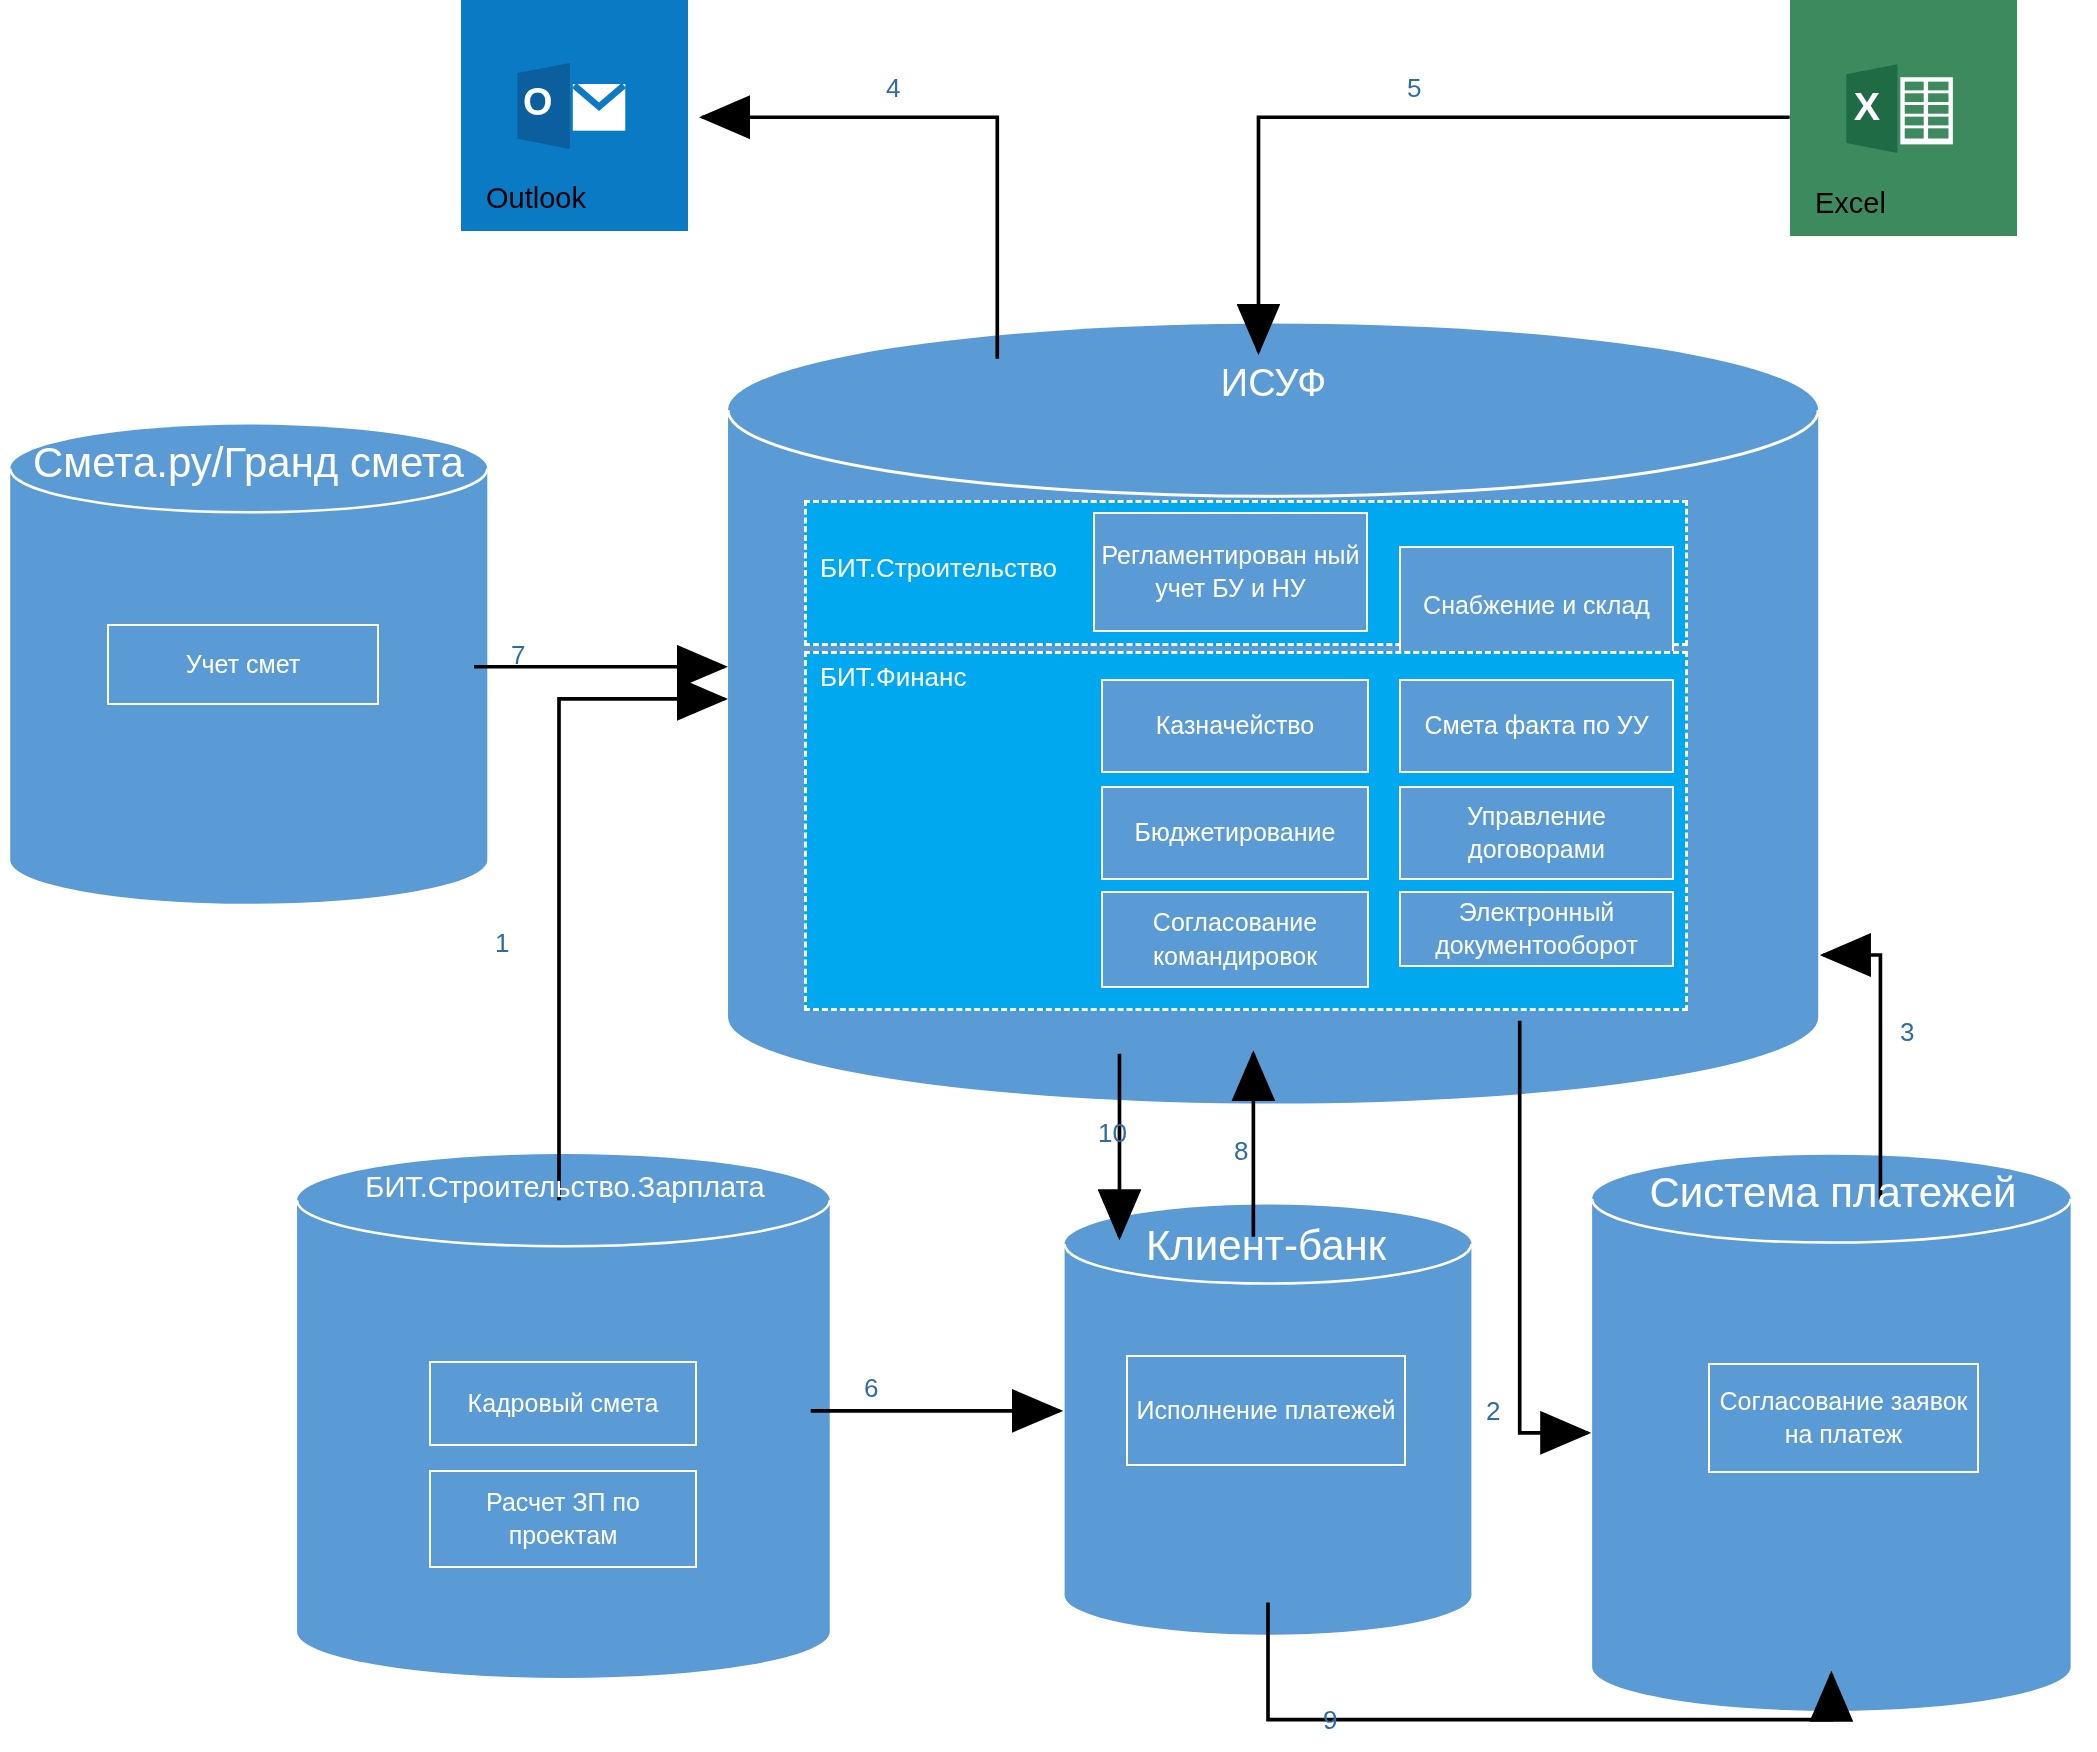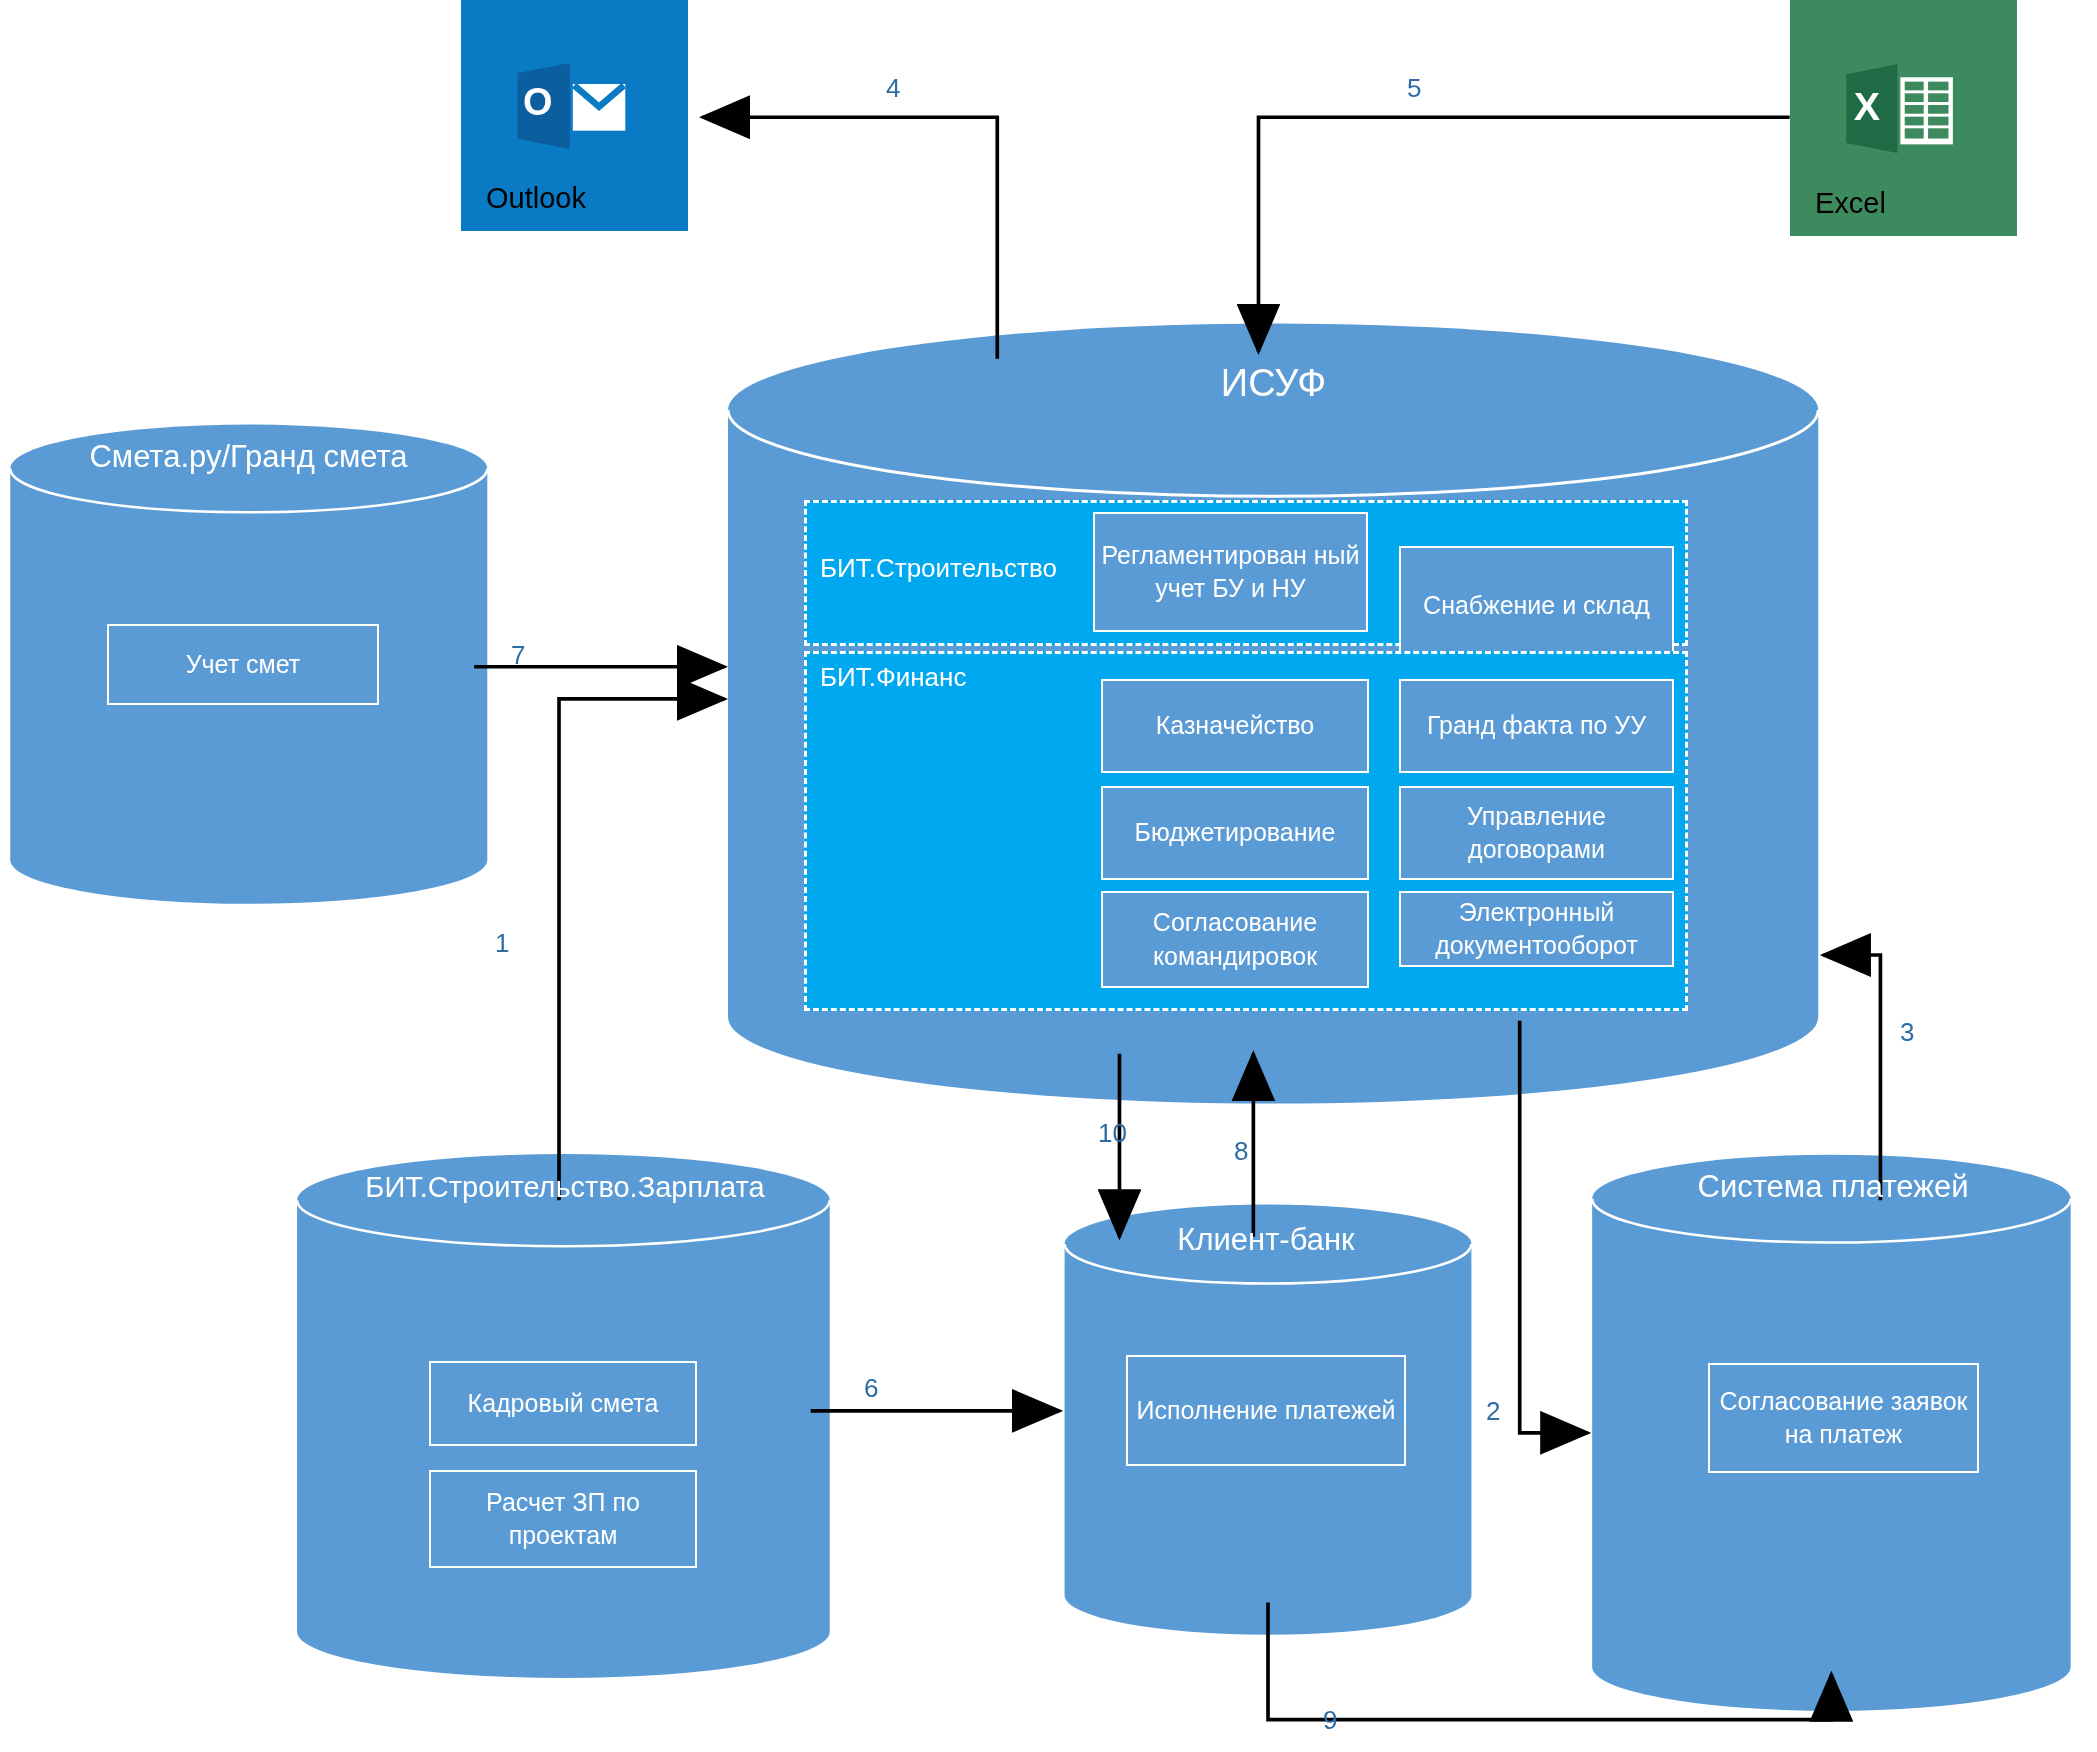--- a/index.html
+++ b/index.html
@@ -50,21 +50,21 @@
   .tile-glyph {
     position: absolute;
     left: 50%;
     top: 48%;
     transform: translate(-50%, -50%);
   }
   
   .cyl-title {
     position: absolute;
     color: #ffffff;
-    font-size: 31px;
+    font-size: 42px;
     font-family: "Liberation Sans", sans-serif;
     text-align: center;
     white-space: nowrap;
     letter-spacing: 0px;
   }
   #isuf-title { font-size: 38px; }
   
   .ibox {
     position: absolute;
     box-sizing: border-box;
@@ -205,21 +205,21 @@
 
   <div class="dgroup" style="left:804px; top:500px; width:884px; height:146px;"></div>
   <div class="dgroup-label" style="left:820px; top:553px;">БИТ.Строительство</div>
   <div class="ibox on-cyan" style="left:1093px; top:512px; width:275px; height:120px;">Регламентирован ный учет БУ и НУ</div>
   <div class="ibox on-cyan" style="left:1399px; top:512px; width:275px; height:120px;margin-top:34px;">Снабжение и склад</div>
 
   <div class="dgroup" style="left:804px; top:651px; width:884px; height:360px;"></div>
   <div class="dgroup-label" style="left:820px; top:662px;">БИТ.Финанс</div>
 
   <div class="ibox on-cyan" style="left:1101px; top:679px; width:268px; height:94px;">Казначейство</div>
-  <div class="ibox on-cyan" style="left:1399px; top:679px; width:275px; height:94px;">Гранд факта по УУ</div>
+  <div class="ibox on-cyan" style="left:1399px; top:679px; width:275px; height:94px;">Смета факта по УУ</div>
 
   <div class="ibox on-cyan" style="left:1101px; top:786px; width:268px; height:94px;">Бюджетирование</div>
   <div class="ibox on-cyan" style="left:1399px; top:786px; width:275px; height:94px;">Управление договорами</div>
 
   <div class="ibox on-cyan" style="left:1101px; top:891px; width:268px; height:97px;">Согласование командировок</div>
   <div class="ibox on-cyan" style="left:1399px; top:891px; width:275px; height:76px;">Электронный документооборот</div>
 
   <div class="cyl-title" style="left:29px; top:439px; width:439px;">Смета.ру/Гранд смета</div>
   <div class="ibox" style="left:107px; top:624px; width:272px; height:81px;">Учет смет</div>
 

